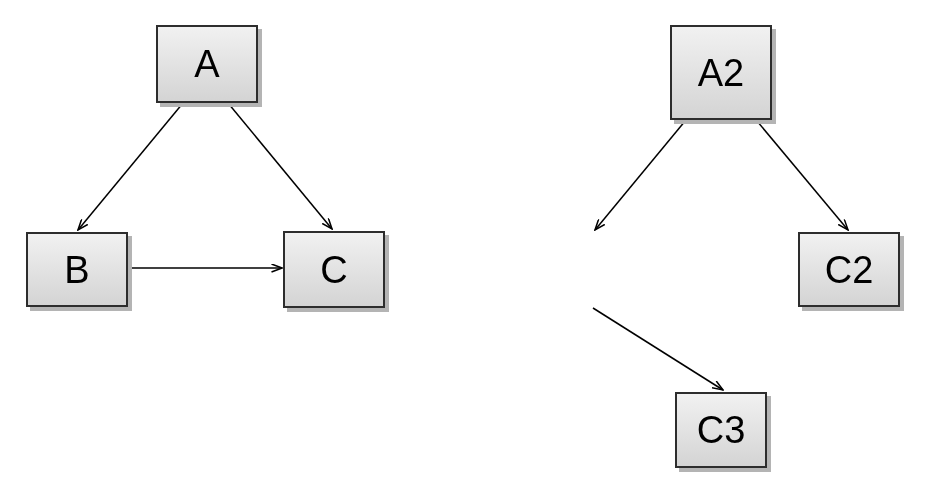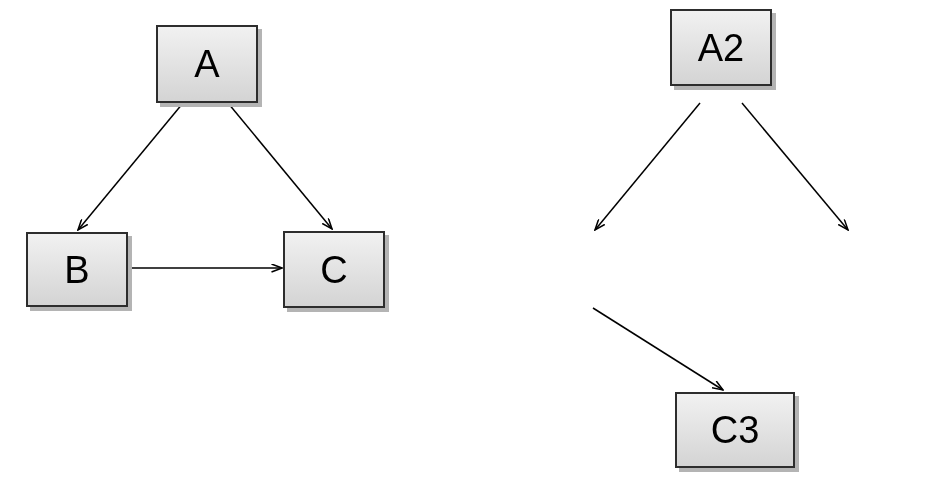--- a/index.html
+++ b/index.html
@@ -73,21 +73,24 @@
     </div>
     <div class="node" style="left: 26px; top: 232px; width: 102px; height: 75px;">
       <span class="node-label">B</span>
     </div>
     <div class="node" style="left: 283px; top: 231px; width: 102px; height: 77px;">
       <span class="node-label">C</span>
     </div>
   </div>
 
   <div class="graph-group">
-    <div class="node" style="left: 670px; top: 9px; width: 102px; height: 77px;">
+    <div class="node" style="left: 670px; top: 25px; width: 102px; height: 95px;">
       <span class="node-label">A2</span>
     </div>
-    <div class="node" style="left: 675px; top: 392px; width: 120px; height: 76px;">
+    <div class="node" style="left: 798px; top: 232px; width: 102px; height: 75px;">
+      <span class="node-label">C2</span>
+    </div>
+    <div class="node" style="left: 675px; top: 392px; width: 92px; height: 76px;">
       <span class="node-label">C3</span>
     </div>
   </div>
 
 </div>
 
 </body></html>

